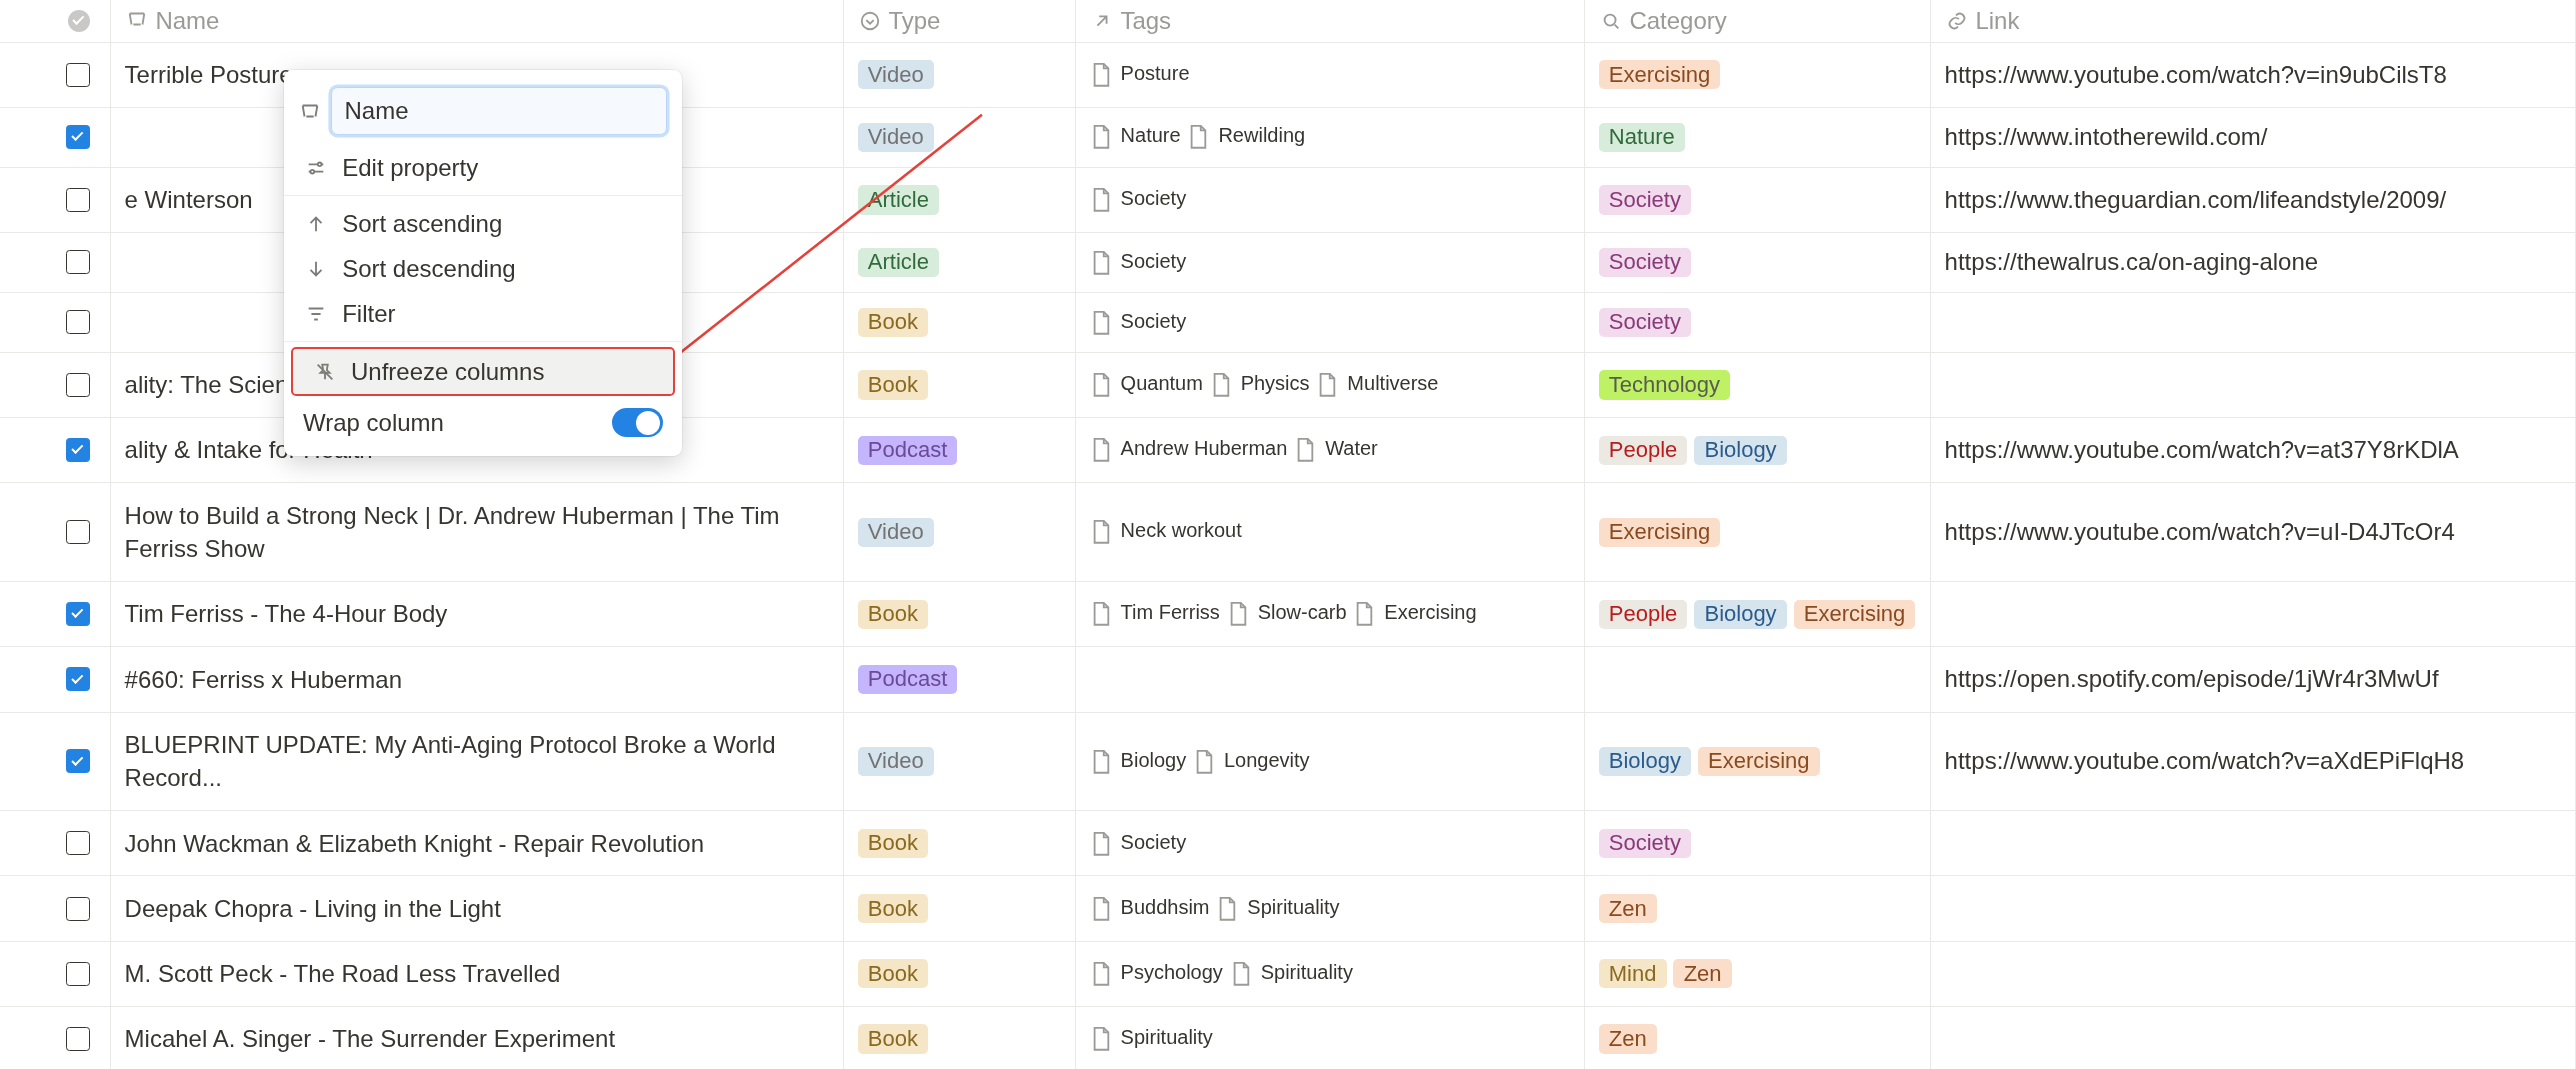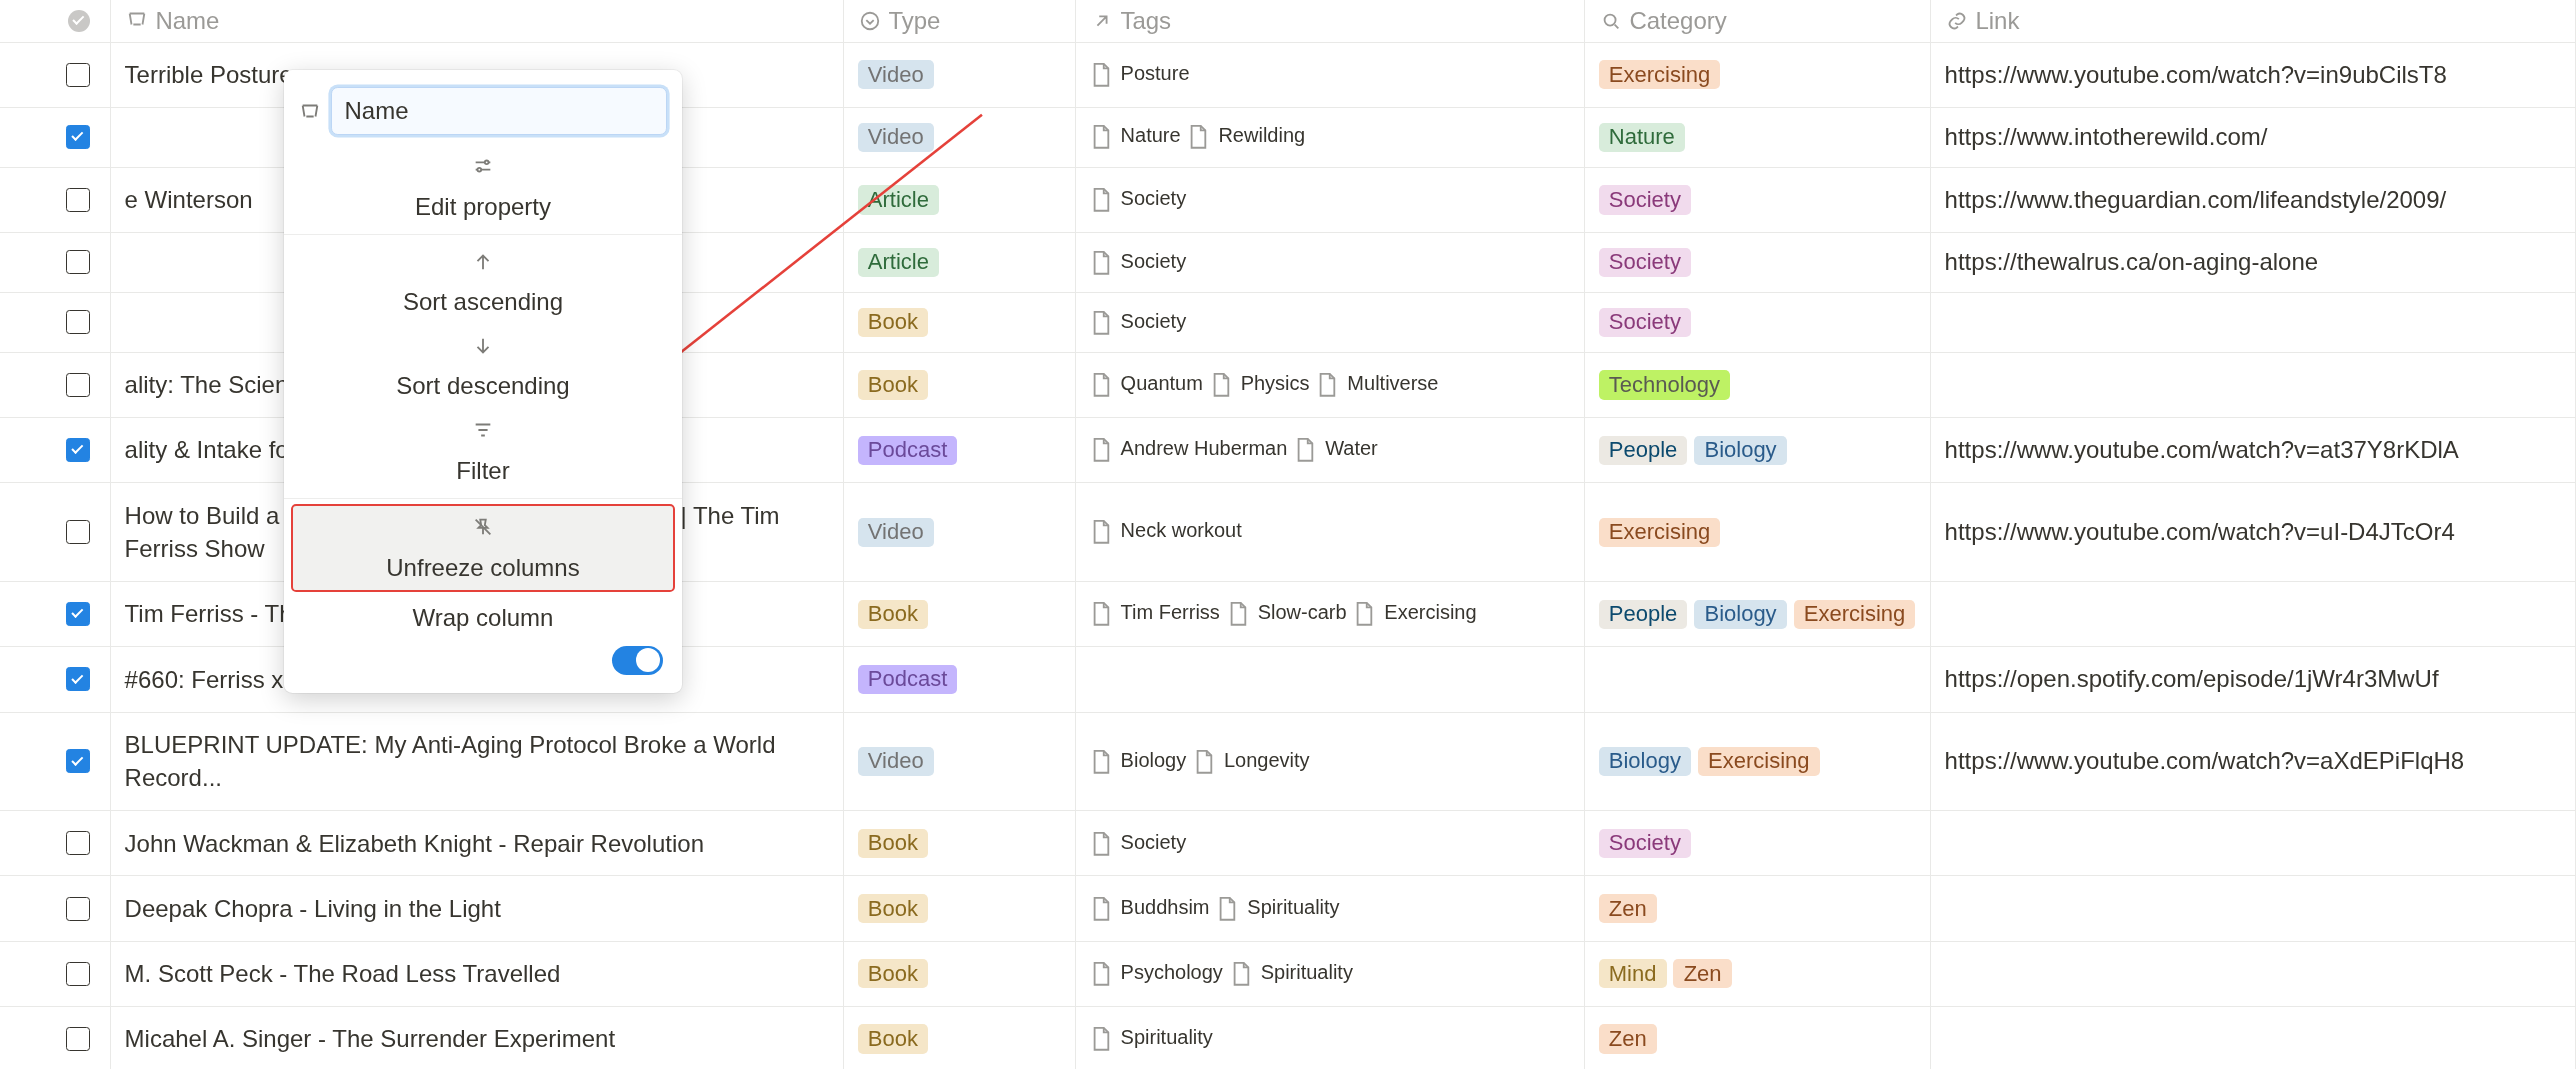--- a/index.html
+++ b/index.html
@@ -85,21 +85,21 @@
   }
   .doc-icon svg { width: 22px; height: 25.6px; stroke: #9b9a97; fill: none; stroke-width: 2; }
 
   .cat-badge {
     padding: 1.7px 10.2px; border-radius: 5.1px; font-size: 22px;
   }
   .cat-exercising { background: #fadec9; color: #8a4a1f; }
   .cat-nature     { background: #d8ecdb; color: #2f6b3b; }
   .cat-society    { background: #f1dbed; color: #8a3a7a; }
   .cat-technology { background: #bef264; color: #5a5a52; }
-  .cat-people     { background: #ece9e3; color: #0c4a6e; }
+  .cat-people     { background: #ece9e3; color: #b91c1c; }
   .cat-biology    { background: #d6e4ee; color: #2a5b8a; }
   .cat-zen        { background: #fadec9; color: #8a4a1f; }
   .cat-mind       { background: #f5e6c8; color: #8a6a1f; }
 
   .link-text { color: #37352f; }
 
   
   .popup {
     position: absolute;
     left: 284px; top: 70px;
@@ -108,21 +108,20 @@
     border-radius: 8.5px;
     box-shadow: 0 6.8px 25.6px rgba(0,0,0,0.18), 0 0 0 0.9px rgba(15,15,15,0.05);
     padding: 6.8px 0 10.2px 0;
     z-index: 10;
   }
   .popup-row {
     display: flex; align-items: center; gap: 13.6px;
     padding: 8.5px 19px;
     font-size: 24px; color: #37352f;
     cursor: pointer;
-    flex-direction: column;
   }
   .popup-sep { height: 0.9px; background: #ededec; margin: 5.1px 0; }
   .popup-input-row { padding: 10.2px 15.3px 10.2px 15.3px; display: flex; align-items: center; gap: 10.2px; }
   .popup-input {
     flex: 1; height: 48px; border: 1.7px solid #bcd6f5; border-radius: 6.8px;
     background: #f6faff;
     font-size: 24px; padding: 0 12px; color: #37352f;
     box-shadow: 0 0 0 2.6px rgba(35,131,226,0.25);
   }
   .popup-icon { width: 25.6px; height: 25.6px; display: inline-flex; align-items: center; justify-content: center; color: #7d7c78; }

